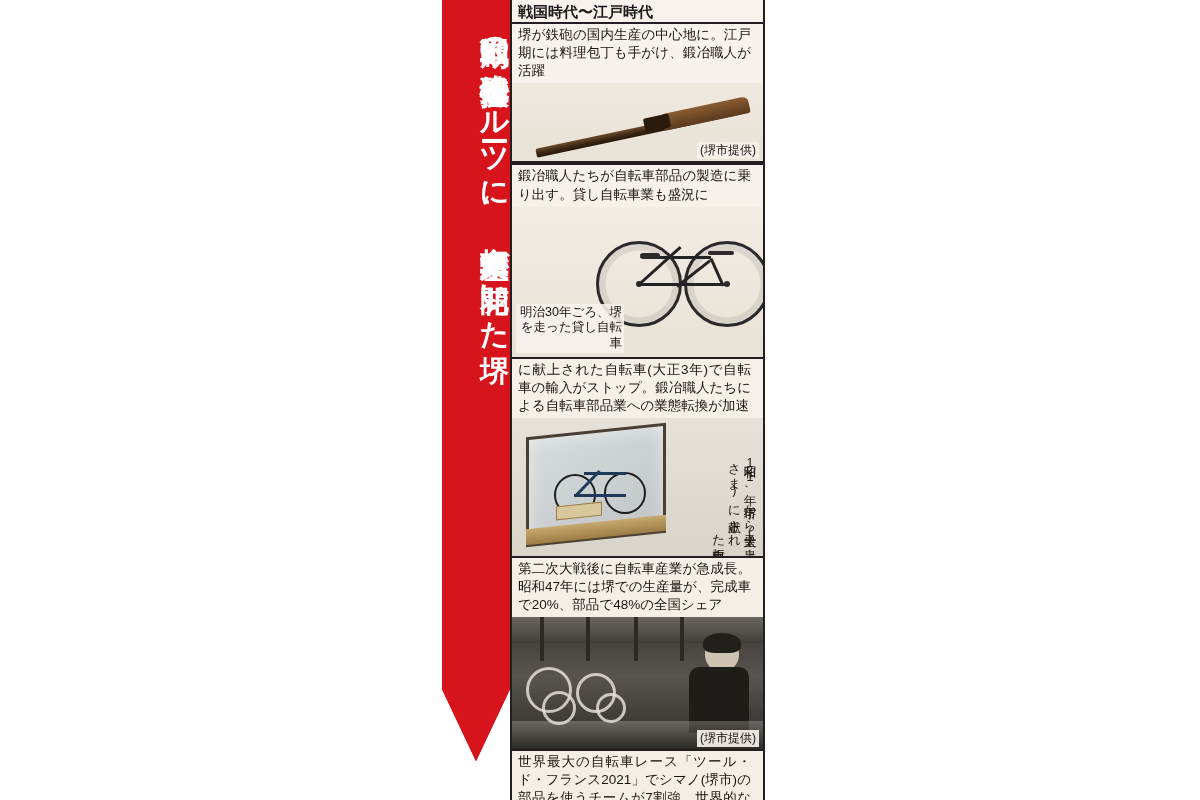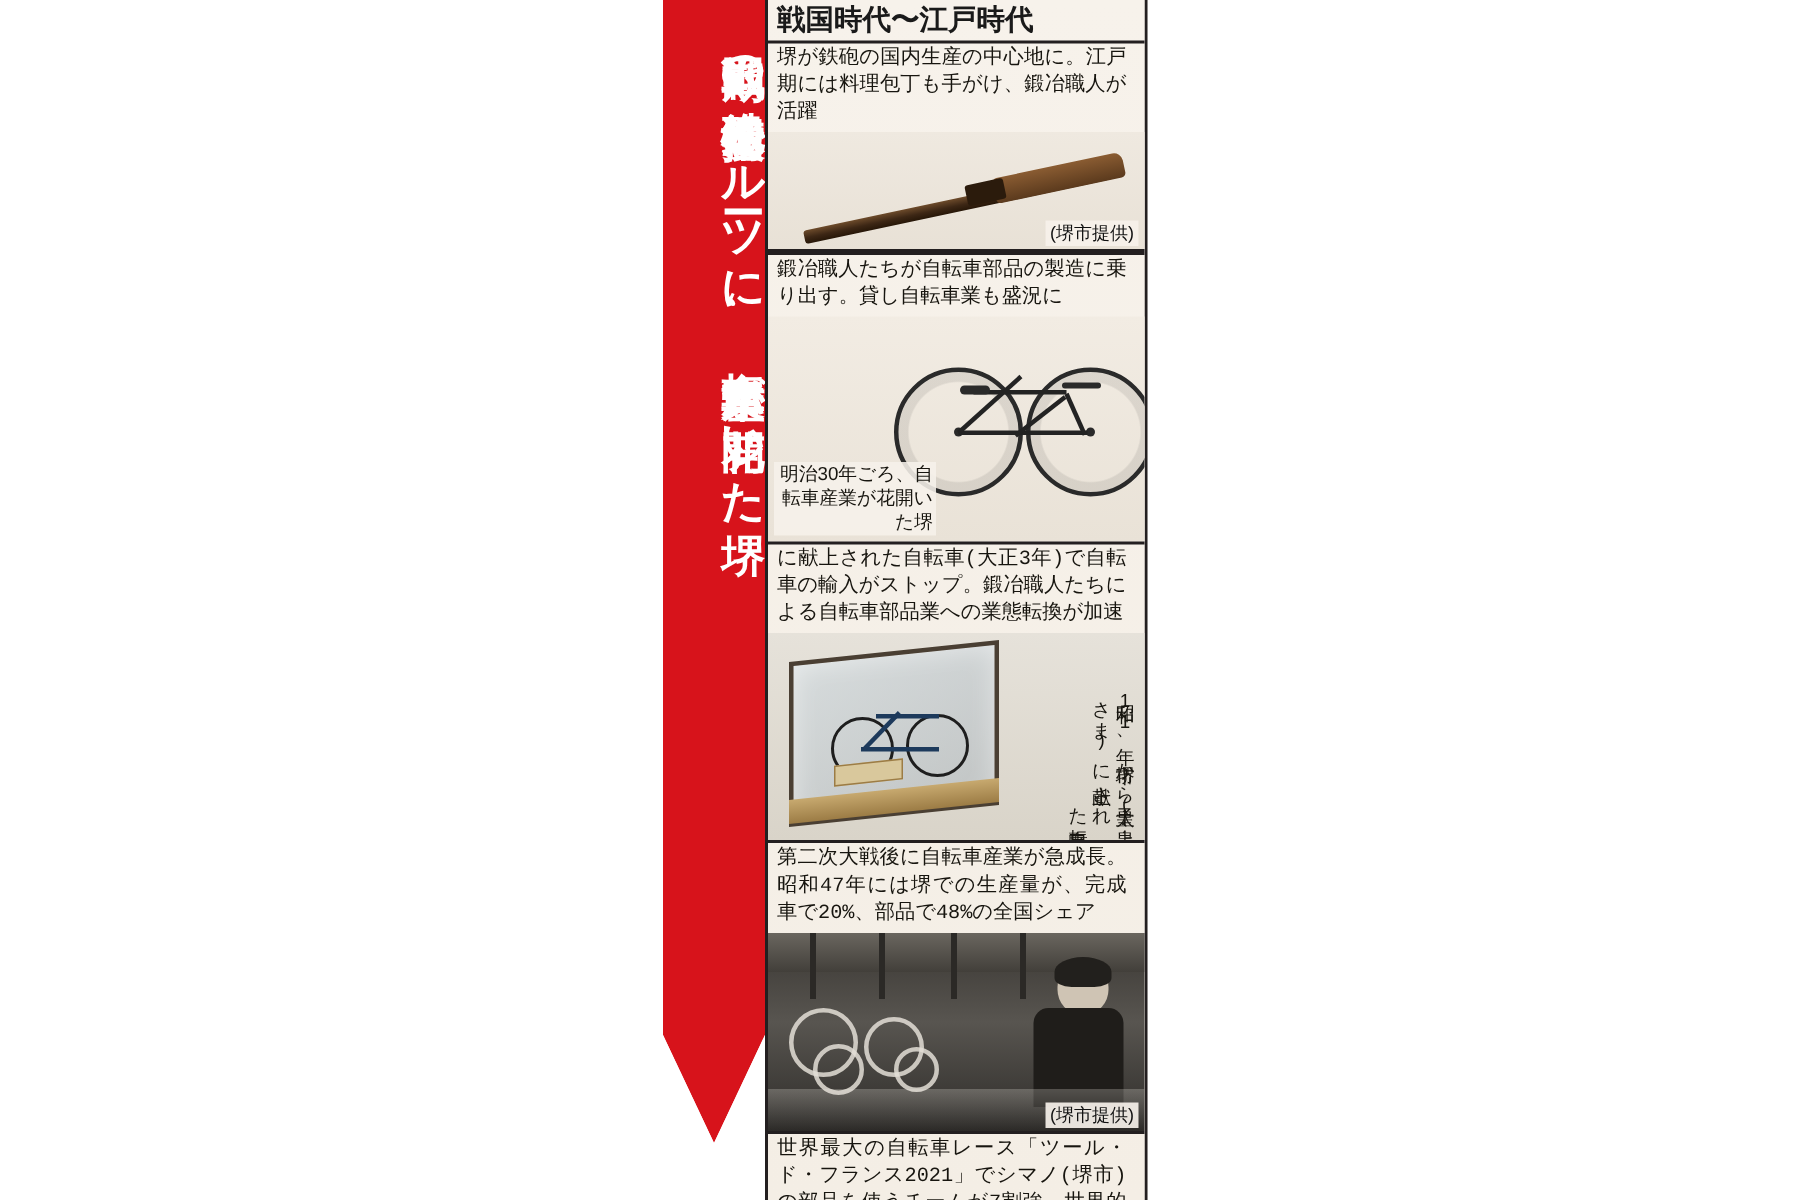--- a/index.html
+++ b/index.html
@@ -77,27 +77,27 @@
   .col-inner { position: relative; z-index: 2; height: 100%; }
 
   .section { position: relative; }
   .rule {
     height: 2px; background: #231f20;
     margin: 0;
   }
   .era-head {
     font-family: "Liberation Sans", "DejaVu Sans", sans-serif;
     font-weight: bold;
-    font-size: 19px;
+    font-size: 15px;
     color: #1a1a1a;
     padding: 3px 6px 2px 6px;
     line-height: 1.15;
   }
   .body-text {
-    font-family: Liberation Mono, monospace;
+    font-family: Liberation Sans, sans-serif;
     font-size: 13.5px;
     line-height: 1.34;
     color: #17150f;
     padding: 2px 12px 3px 6px;
     text-align: justify;
   }
 
   
   .photo { position: relative; overflow: hidden; text-align: right; }
 
@@ -278,21 +278,21 @@
         <div class="bk-wheel front"></div>
         <div class="bk-hub" style="left:124px;top:74px;"></div>
         <div class="bk-hub" style="left:212px;top:74px;"></div>
         <div class="bk-bar" style="left:127px;top:76px;width:86px;"></div>
         <div class="bk-bar" style="left:127px;top:76px;width:56px;transform:rotate(-42deg);"></div>
         <div class="bk-bar" style="left:137px;top:49px;width:62px;"></div>
         <div class="bk-bar" style="left:199px;top:50px;width:30px;transform:rotate(66deg);"></div>
         <div class="bk-bar" style="left:165px;top:78px;width:42px;transform:rotate(-38deg);"></div>
         <div class="bk-seat"></div>
         <div class="bk-handle"></div>
-        <div class="cap-box" style="left:4px; bottom:4px; width:108px;">明治30年ごろ、自転車産業が花開いた堺</div>
+        <div class="cap-box" style="left:4px; bottom:4px; width:108px;">明治30年ごろ、堺を走った貸し自転車</div>
       </div>
     </div>
 
     <div class="section">
       <div class="rule"></div>
       <div class="body-text">に献上された自転車(大正3年)で自転車の輸入がストップ。鍛冶職人たちによる自転車部品業への業態転換が加速</div>
       <div class="photo photo-case">
         <div class="case-box"></div>
         <div class="case-base"></div>
         <div class="case-bike-w" style="left:42px;top:56px;width:42px;height:42px;"></div>

